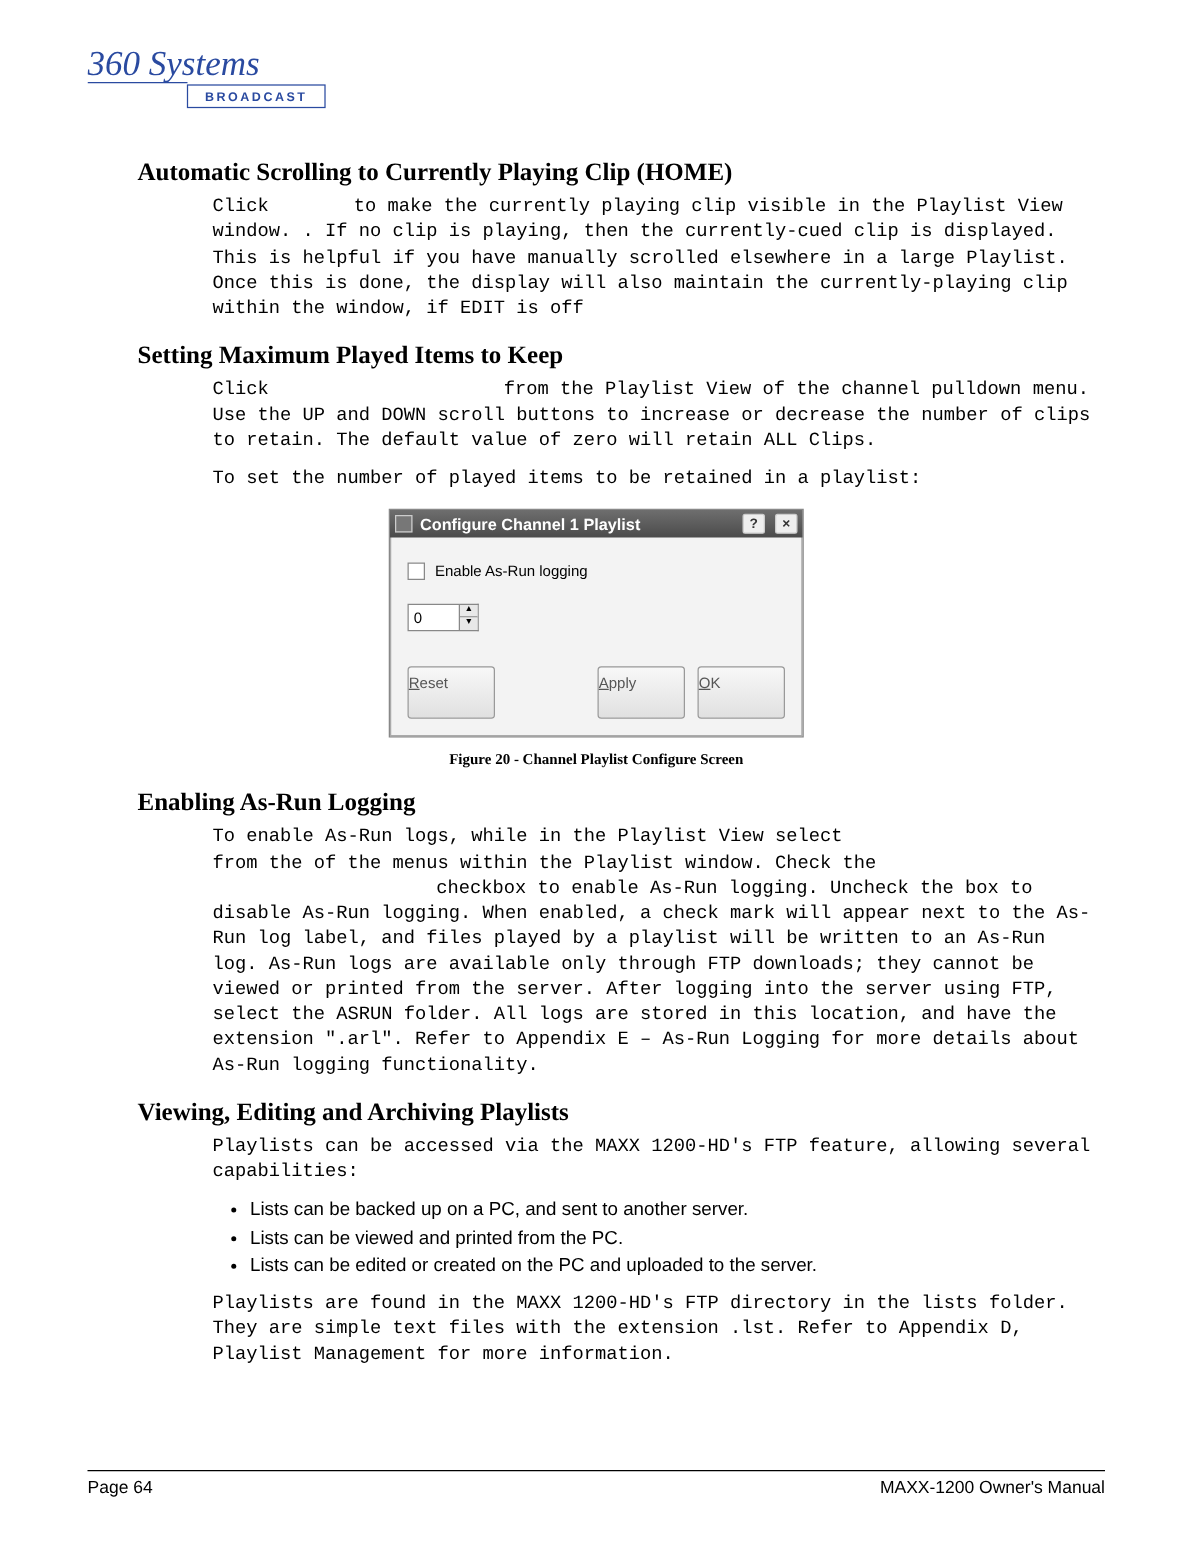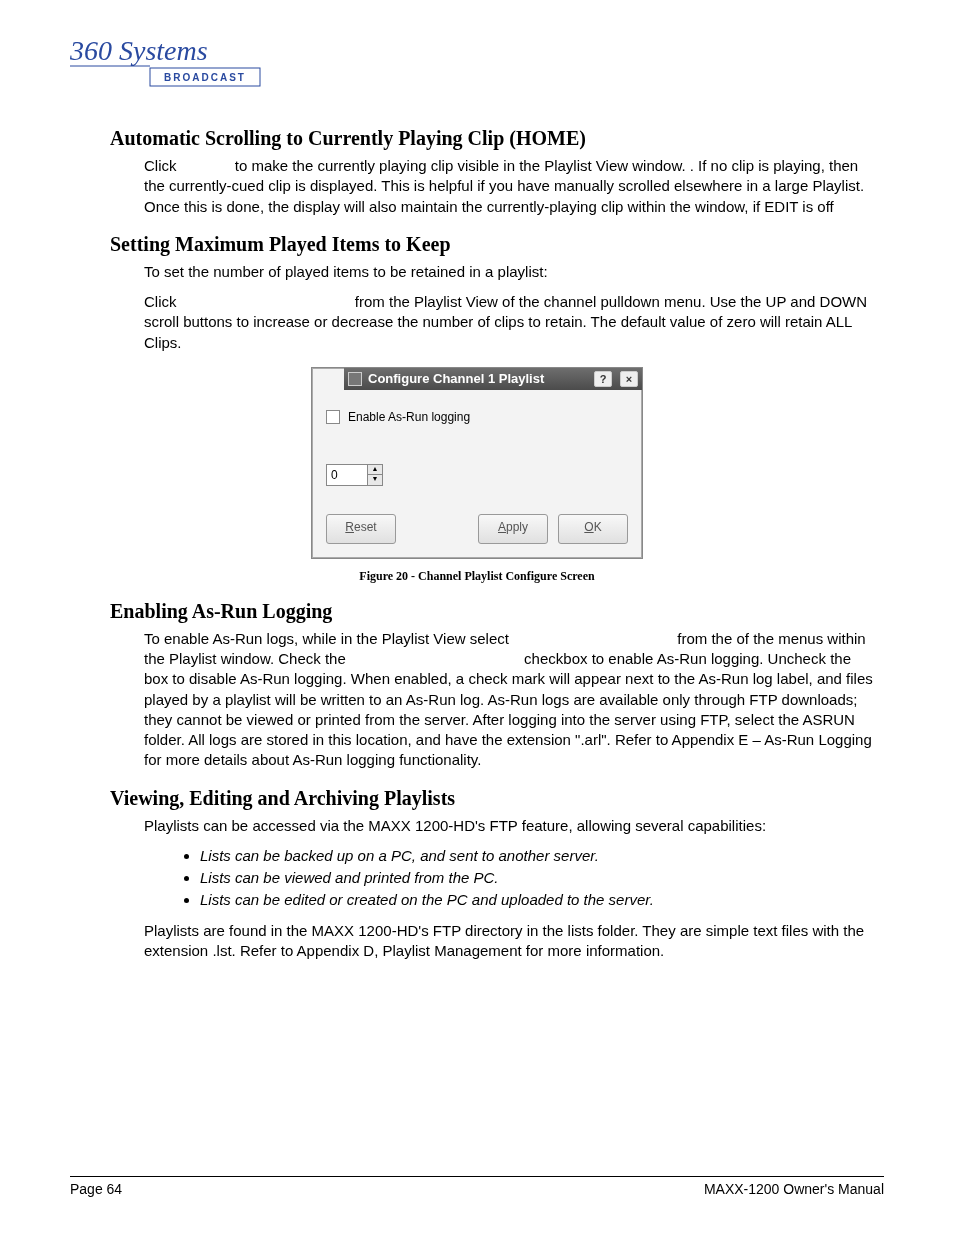--- a/index.html
+++ b/index.html
@@ -22,24 +22,24 @@
   }
   .logo svg { display: block; }
   .section-h {
     font-family: "Times New Roman", Times, serif;
     font-weight: bold;
     font-size: 20px;
     margin-left: 40px;
     margin-bottom: 6px;
   }
   .body-text {
-    font-family: Liberation Sans, sans-serif;
+    font-family: Liberation Mono, monospace;
     font-size: 15px;
     line-height: 1.35;
-    margin-left: 74px;
+    margin-left: 100px;
     margin-right: 8px;
     margin-bottom: 10px;
   }
   .figure-wrap {
     margin: 14px auto 6px auto;
     width: 332px;
   }
   .dialog {
     width: 332px;
     border: 1px solid #888;
@@ -50,21 +50,20 @@
   }
   .dialog-titlebar {
     background: linear-gradient(#6e6e6e, #4b4b4b);
     color: #fff;
     font-weight: bold;
     font-size: 13px;
     padding: 3px 4px;
     display: flex;
     align-items: center;
     gap: 6px;
-    margin-left: 32px;
   }
   .dialog-titlebar .sys-icon {
     width: 14px; height: 14px;
     border: 1px solid #ccc;
     background: #777;
     display: inline-block;
   }
   .dialog-titlebar .title-text { flex: 1; }
   .titlebar-btn {
     width: 18px; height: 16px;
@@ -72,21 +71,21 @@
     background: #eee;
     color: #333;
     font-size: 11px;
     font-weight: bold;
     text-align: center;
     line-height: 14px;
     border-radius: 2px;
     margin-left: 2px;
   }
   .dialog-body { padding: 20px 14px 14px 14px; }
-  .checkbox-row { display: flex; align-items: center; gap: 8px; margin-bottom: 40px; }
+  .checkbox-row { display: flex; align-items: center; gap: 8px; margin-bottom: 19px; }
   .checkbox-box {
     width: 14px; height: 14px;
     border: 1px solid #888;
     background: #fff;
   }
   .spinner-row { display: flex; align-items: center; gap: 8px; margin-bottom: 28px; }
   .spinner {
     display: flex;
     align-items: stretch;
     height: 22px;
@@ -115,47 +114,45 @@
   }
   .spinner-btn:last-child { border-bottom: none; }
   .dialog-buttons {
     display: flex;
     justify-content: space-between;
     gap: 10px;
   }
   .dlg-btn {
     flex: 0 0 auto;
     width: 70px;
-    height: 30px;
+    height: 42px;
     border: 1px solid #999;
     background: linear-gradient(#f8f8f8, #e0e0e0);
     border-radius: 3px;
     font-size: 12px;
     color: #555;
-    text-align: center;
     line-height: 24px;
   }
   .underline { text-decoration: underline; }
   .caption {
     font-family: "Times New Roman", Times, serif;
     font-weight: bold;
     font-size: 12px;
     text-align: center;
     margin: 10px 0 4px 0;
   }
   ul.bullets {
     font-family: "Segoe UI", "Lucida Sans", Arial, sans-serif;
     font-size: 15px;
     line-height: 1.35;
     margin-left: 108px;
     margin-right: 8px;
     margin-bottom: 10px;
     list-style: disc;
     padding-left: 22px;
-    font-style: italic;
   }
   ul.bullets li { margin-bottom: 2px; }
   .footer {
     position: absolute;
     bottom: 38px;
     left: 70px;
     right: 70px;
     border-top: 1px solid #000;
     padding-top: 4px;
     display: flex;
@@ -181,26 +178,26 @@
   </div>
 
   <h2 class="section-h">Automatic Scrolling to Currently Playing Clip (HOME)</h2>
   <p class="body-text">
     <span>Click </span>
     <span style="display:inline-block;width:50px;"></span>
     <span> to make the currently playing clip visible in the Playlist View window. .  If no clip is playing, then the currently-cued clip is displayed. This is helpful if you have manually scrolled elsewhere in a large Playlist. Once this is done, the display will also maintain the currently-playing clip within the window, if EDIT is off</span>
   </p>
 
   <h2 class="section-h gap1">Setting Maximum Played Items to Keep</h2>
-  <p class="body-text">To set the number of played items to be retained in a playlist:</p>
   <p class="body-text">
     <span>Click </span>
     <span style="display:inline-block;width:170px;"></span>
     <span> from the Playlist View of the channel pulldown menu. Use the UP and DOWN scroll buttons to increase or decrease the number of clips to retain. The default value of zero will retain ALL Clips.</span>
   </p>
+  <p class="body-text">To set the number of played items to be retained in a playlist:</p>
 
   <div class="figure-wrap">
     <div class="dialog">
       <div class="dialog-titlebar">
         <span class="sys-icon"></span>
         <span class="title-text">Configure Channel 1 Playlist</span>
         <span class="titlebar-btn">?</span>
         <span class="titlebar-btn">×</span>
       </div>
       <div class="dialog-body">

